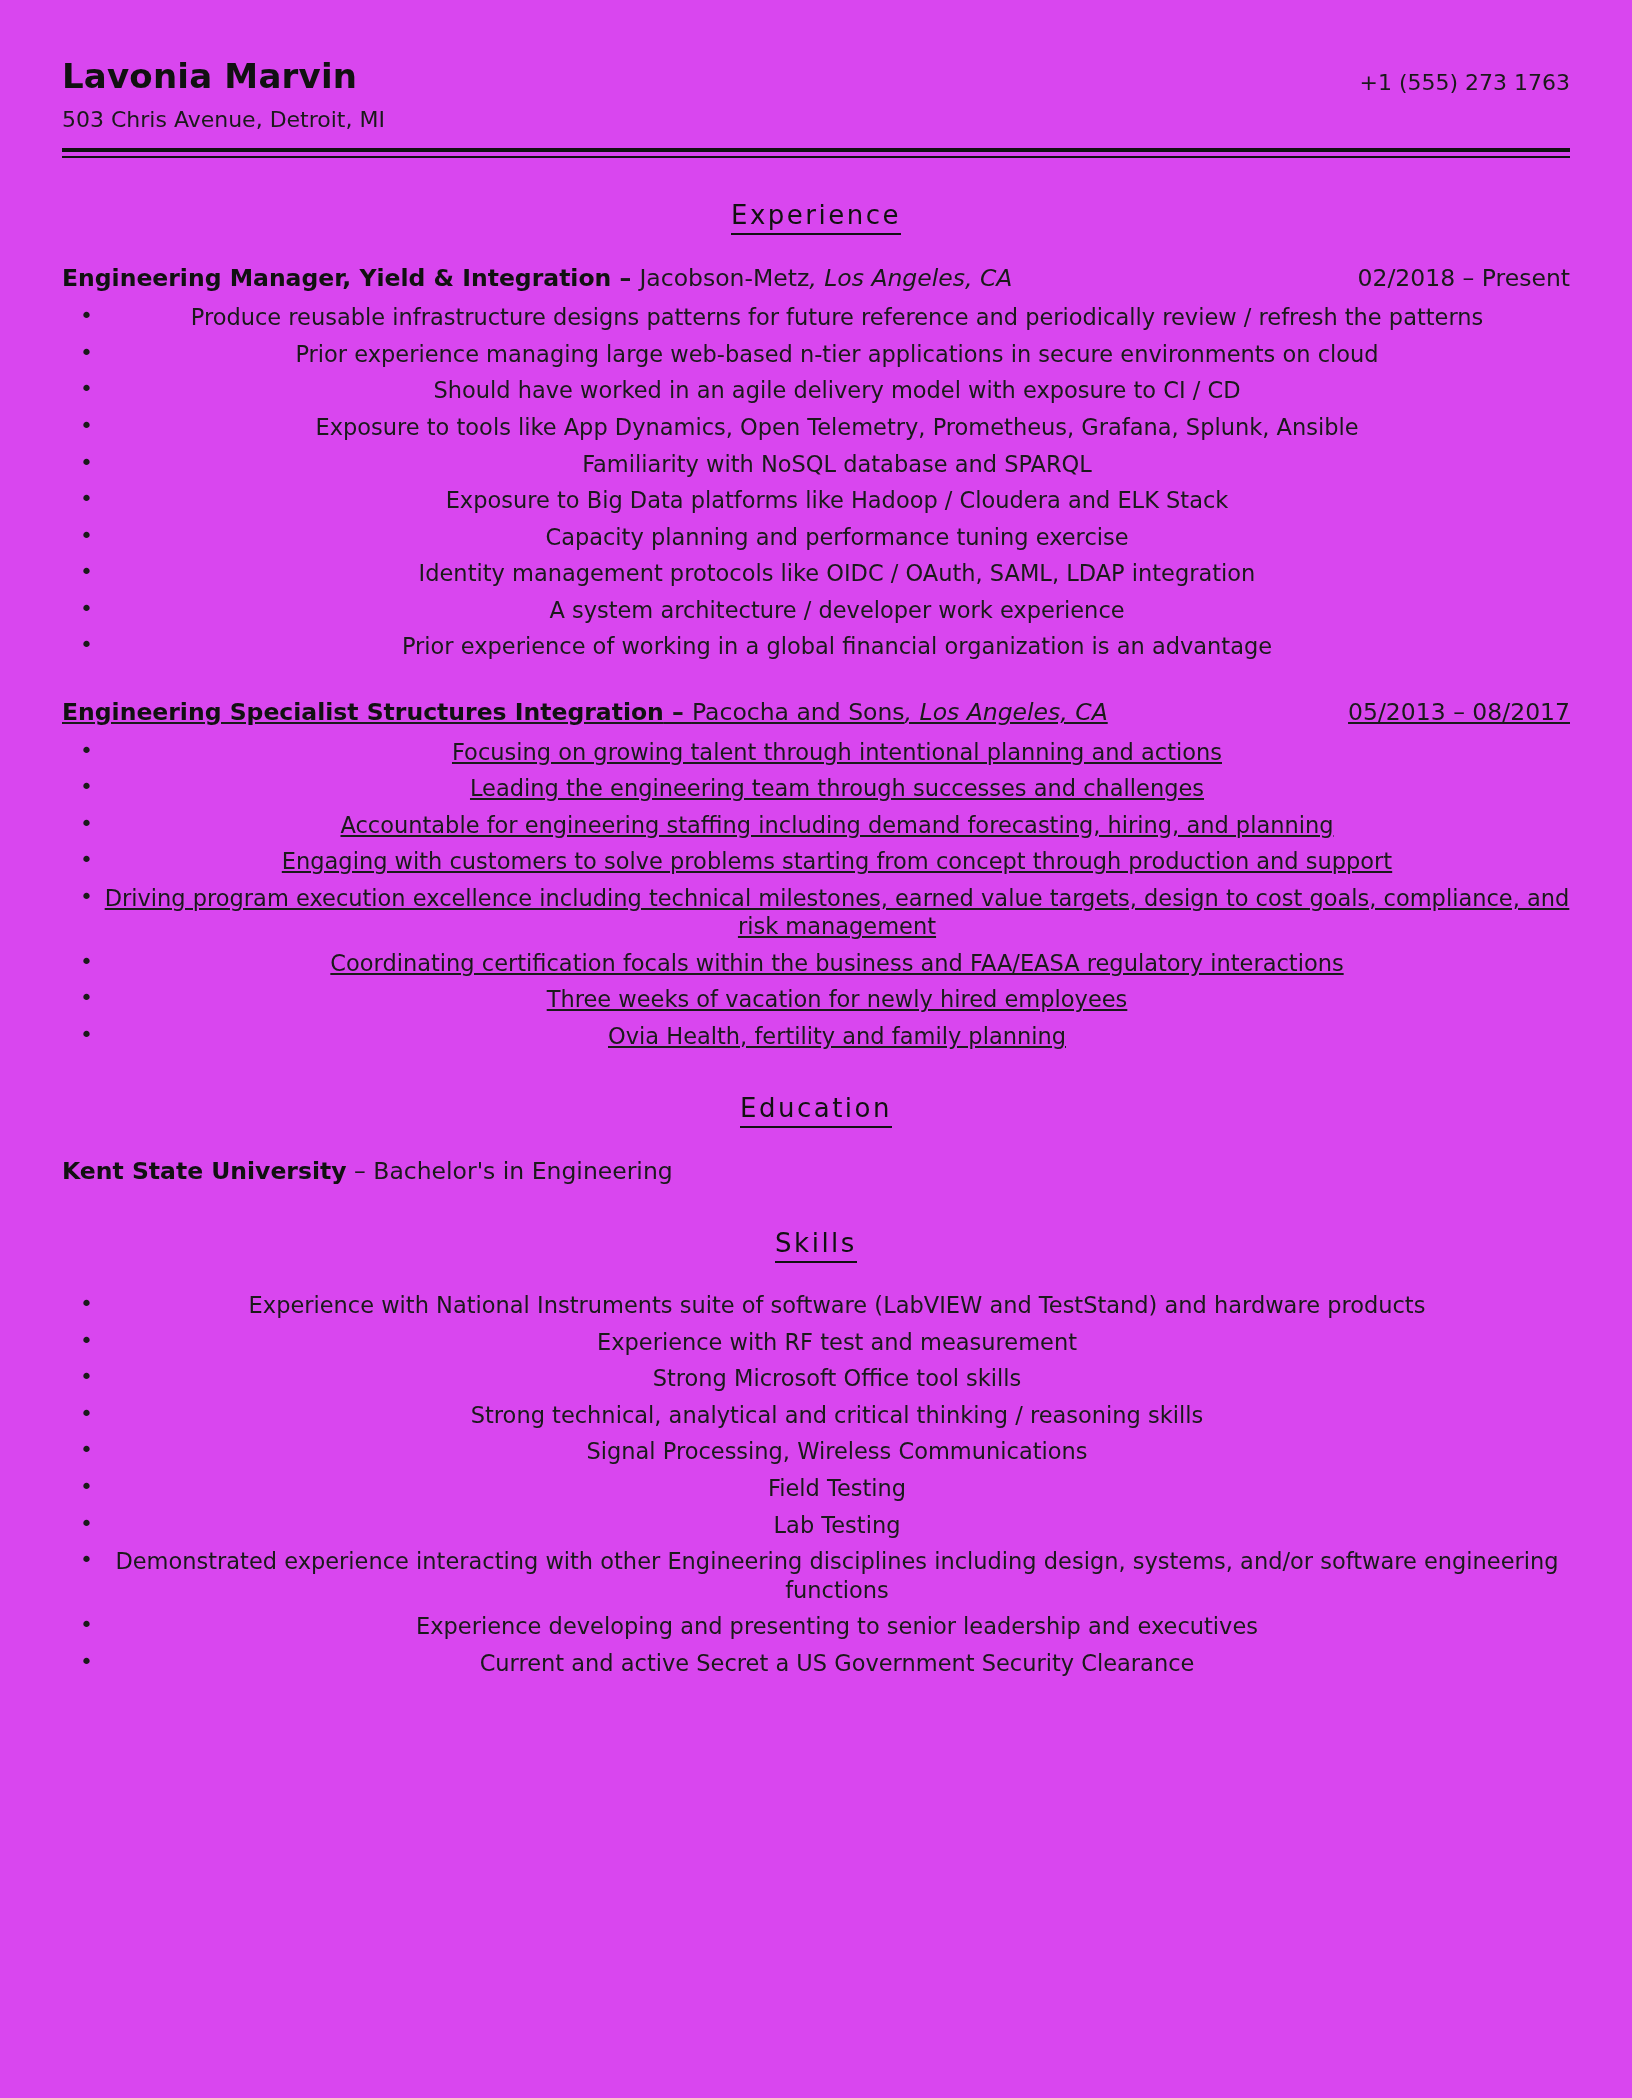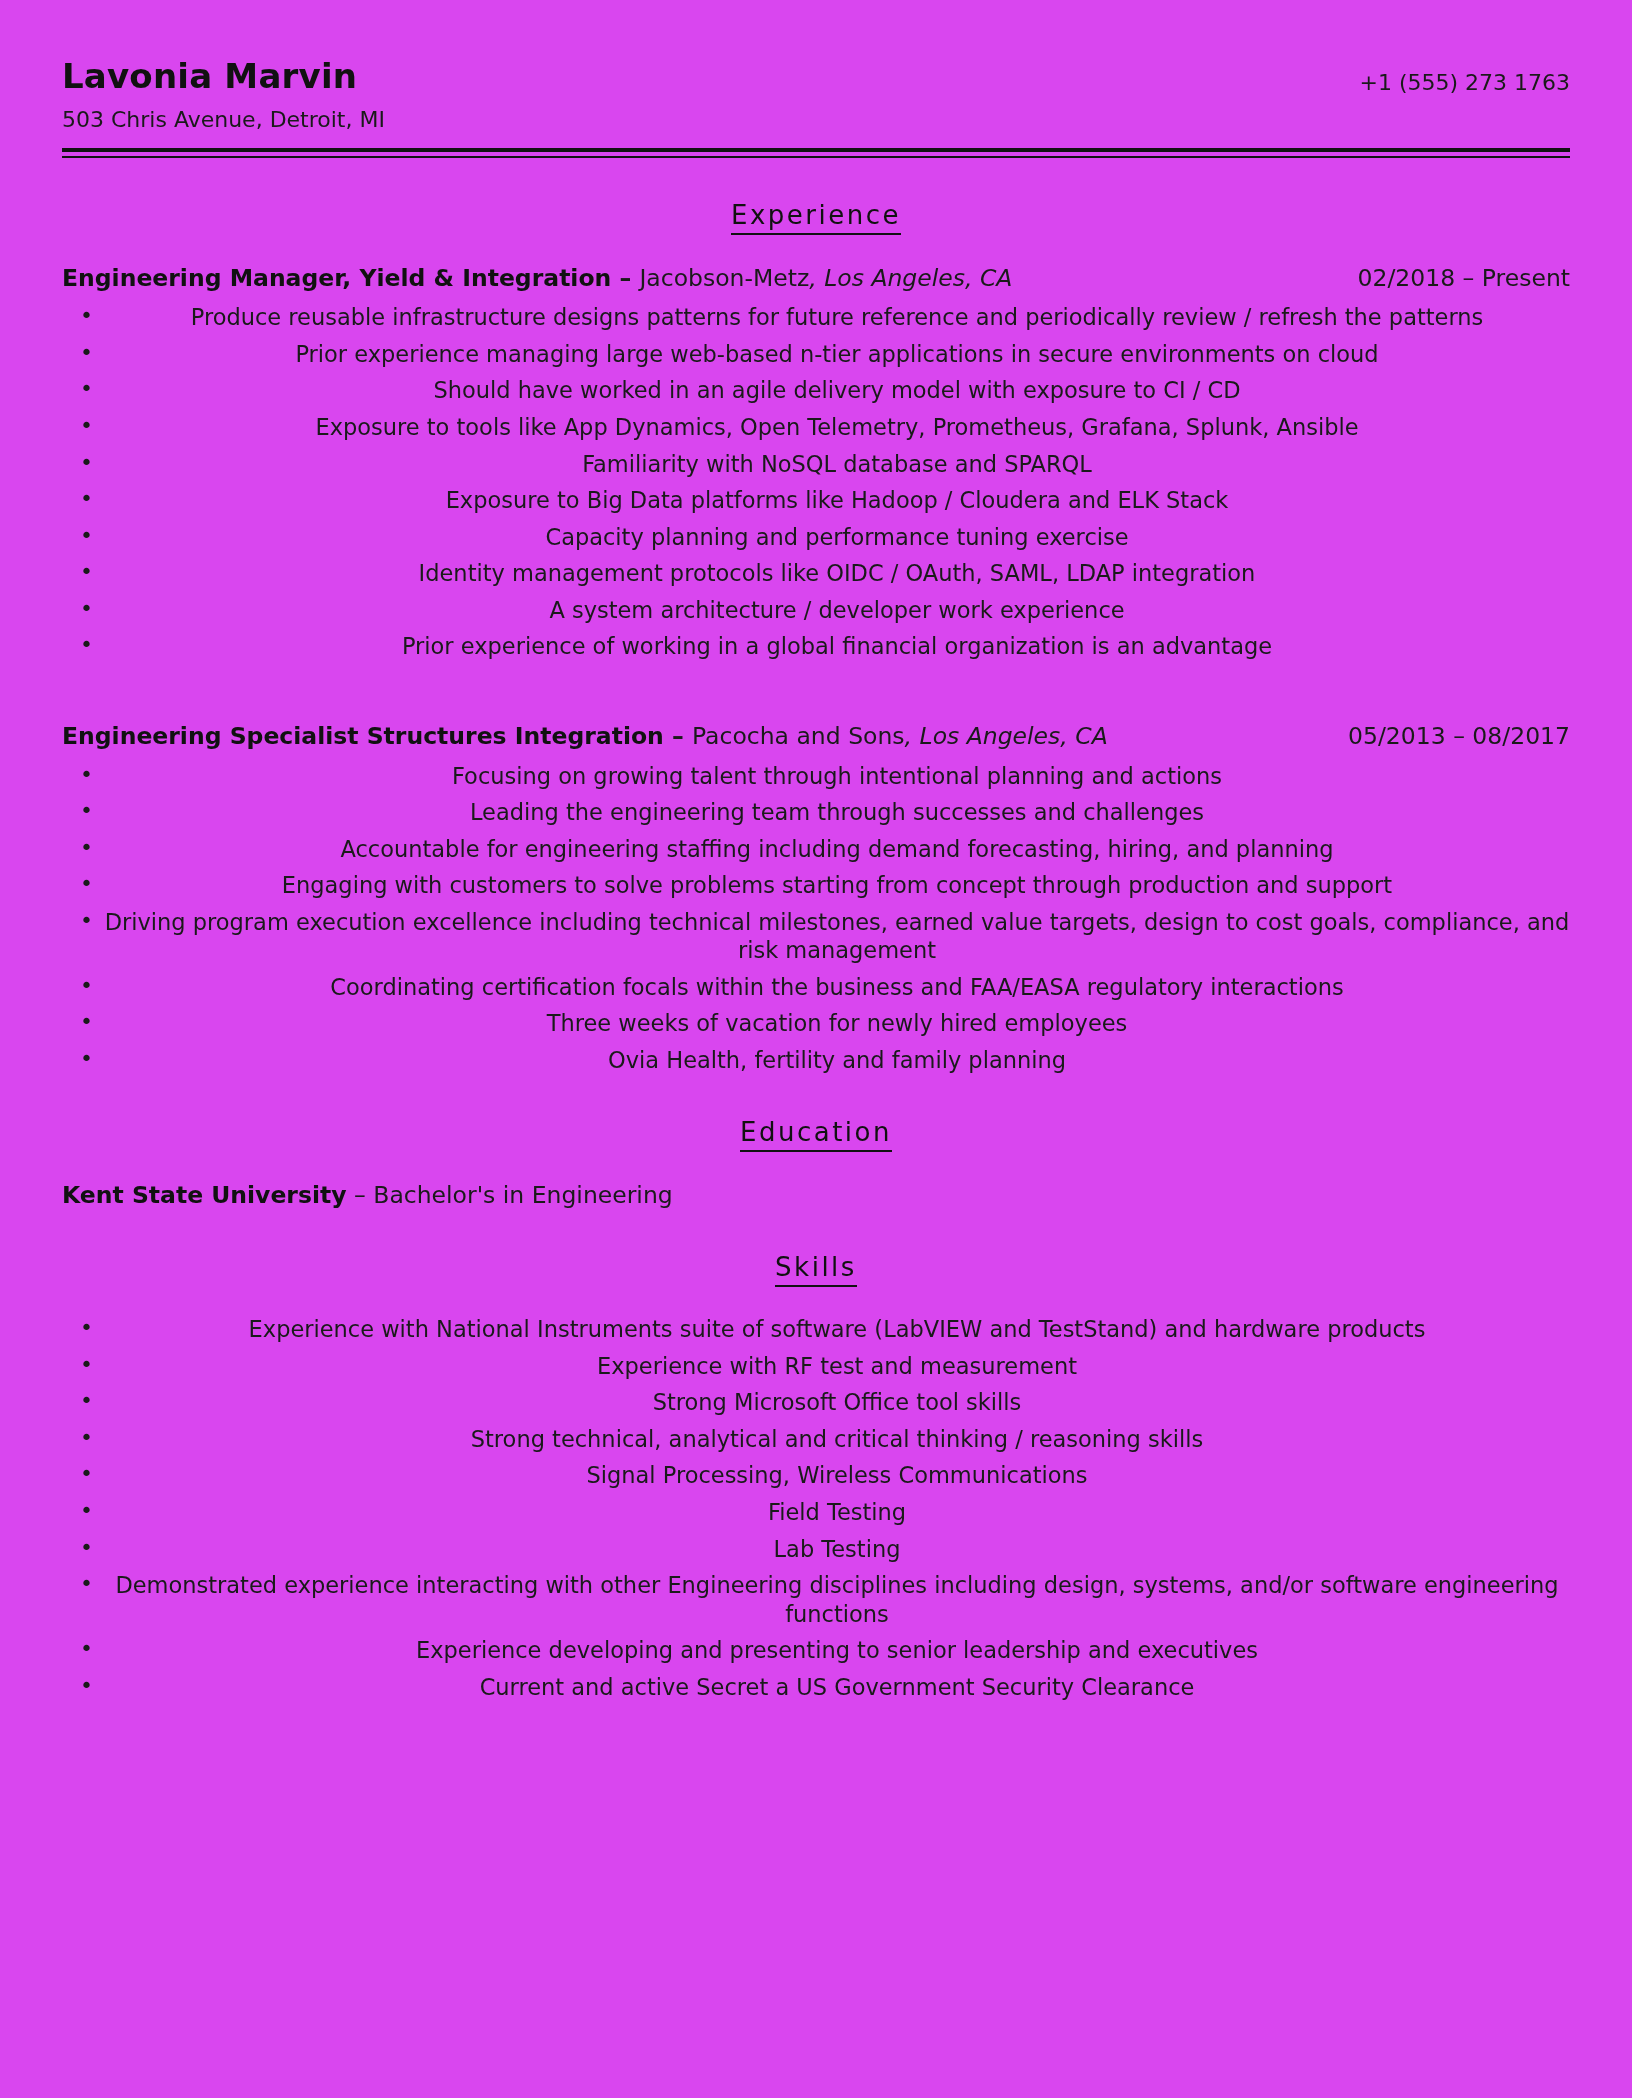--- a/index.html
+++ b/index.html
@@ -113,22 +113,22 @@
   }
   ul.bullets li::before {
     content: "\2022";
     position: absolute;
     left: 18px;
     top: -1px;
     font-size: 22px;
     color: #1a1a1a;
   }
 
-  .job-block { margin-bottom: 60px; }
-  .job-block.last { margin-bottom: 0; }
+  .job-block { margin-bottom: 36px; }
+  .job-block.last { margin-bottom: 0; text-decoration: underline; }
 
   
   .edu-line {
     font-size: 23.5px;
     line-height: 1.3;
   }
   .edu-school { font-weight: bold; color: #111111; }
 
   .skills-list li { margin-bottom: 9px; }
 </style>

